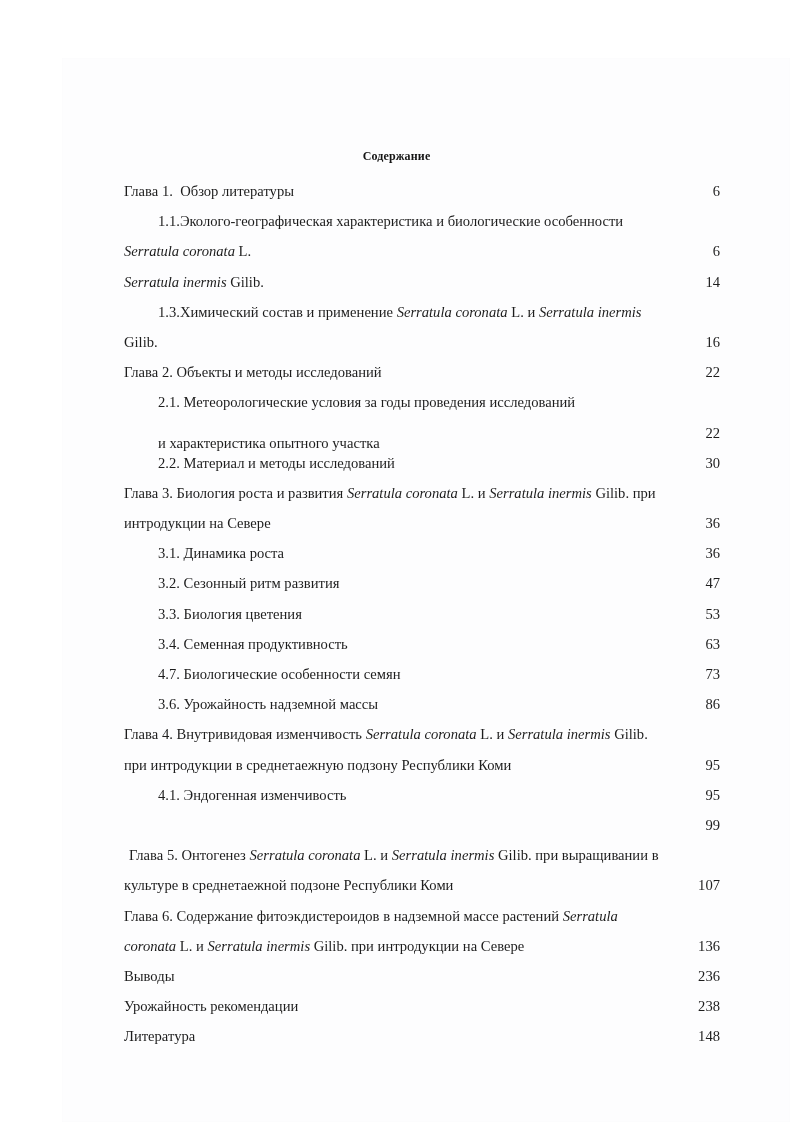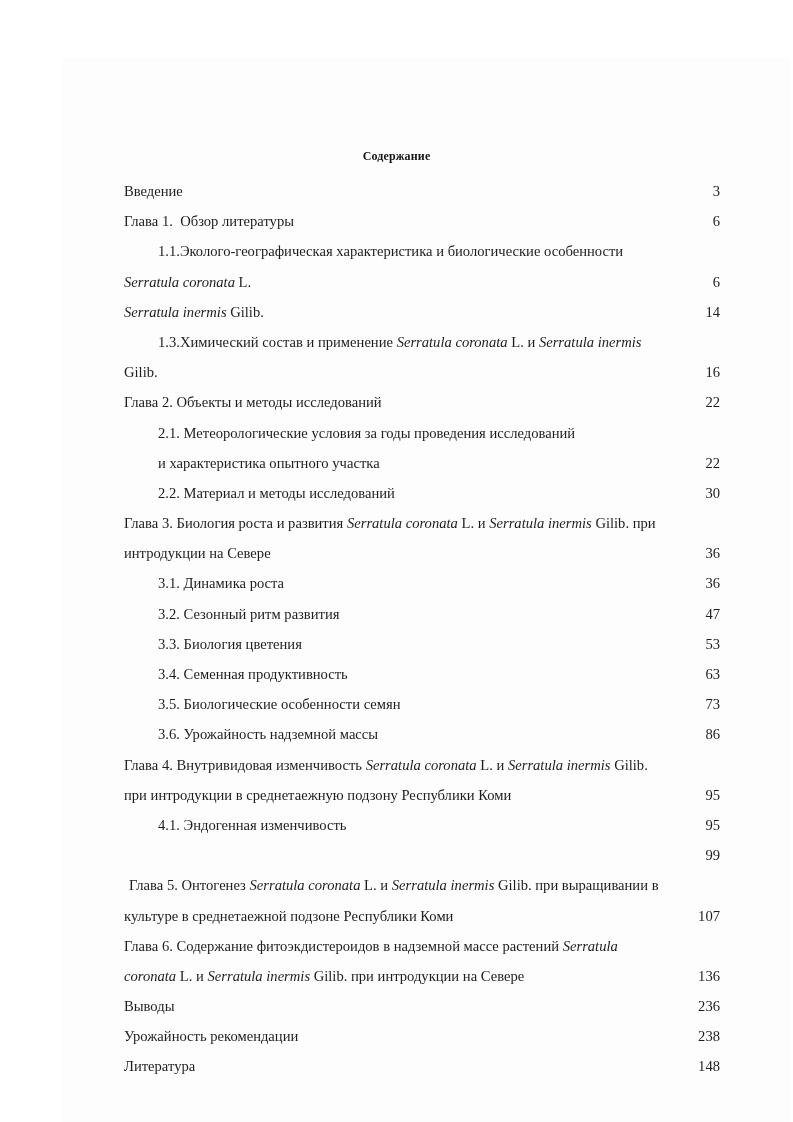--- a/index.html
+++ b/index.html
@@ -67,21 +67,21 @@
 
   .toc-entry .entry-text {
     display: inline-block;
     vertical-align: top;
   }
 
   
   .lvl-0  { padding-left: 0px; }
   .lvl-0b { padding-left: 5px; }   
   .lvl-1  { padding-left: 34px; }  
-  .lvl-1c { padding-left: 34px; }  
+  .lvl-1c { padding-left: 34px; margin-top: 10px; }  
   .lvl-w  { padding-left: 0px; }   
 
   .toc-entry .entry-page {
     position: absolute;
     right: 0;
     top: 0;
     width: 40px;
     text-align: right;
     font-size: 14.6px;
     line-height: 30.2px;
@@ -99,24 +99,20 @@
 <body>
 
 <div id="scan-page"></div>
 
 <div id="toc-root">
 
   <div id="toc-title">Содержание</div>
 
   <div id="toc-list">
 
-    <div class="toc-entry">
-      <span class="entry-text lvl-0">Введение</span>
-      <span class="entry-page">3</span>
-    </div>
 
     <div class="toc-entry">
       <span class="entry-text lvl-0">Глава 1.&nbsp; Обзор литературы</span>
       <span class="entry-page">6</span>
     </div>
 
     <div class="toc-entry">
       <span class="entry-text lvl-1">1.1.Эколого-географическая характеристика и биологические особенности</span>
       <span class="entry-page"></span>
     </div>
@@ -182,21 +178,21 @@
     </div>
     <div class="toc-entry">
       <span class="entry-text lvl-1">3.3. Биология цветения</span>
       <span class="entry-page">53</span>
     </div>
     <div class="toc-entry">
       <span class="entry-text lvl-1">3.4. Семенная продуктивность</span>
       <span class="entry-page">63</span>
     </div>
     <div class="toc-entry">
-      <span class="entry-text lvl-1">3.5. Биологические особенности семян</span>
+      <span class="entry-text lvl-1">4.7. Биологические особенности семян</span>
       <span class="entry-page">73</span>
     </div>
     <div class="toc-entry">
       <span class="entry-text lvl-1">3.6. Урожайность надземной массы</span>
       <span class="entry-page">86</span>
     </div>
 
     <div class="toc-entry">
       <span class="entry-text lvl-0">Глава 4. Внутривидовая изменчивость <span class="sp">Serratula coronata</span> <span class="rm">L. и</span> <span class="sp">Serratula inermis</span> <span class="rm">Gilib.</span></span>
       <span class="entry-page"></span>

